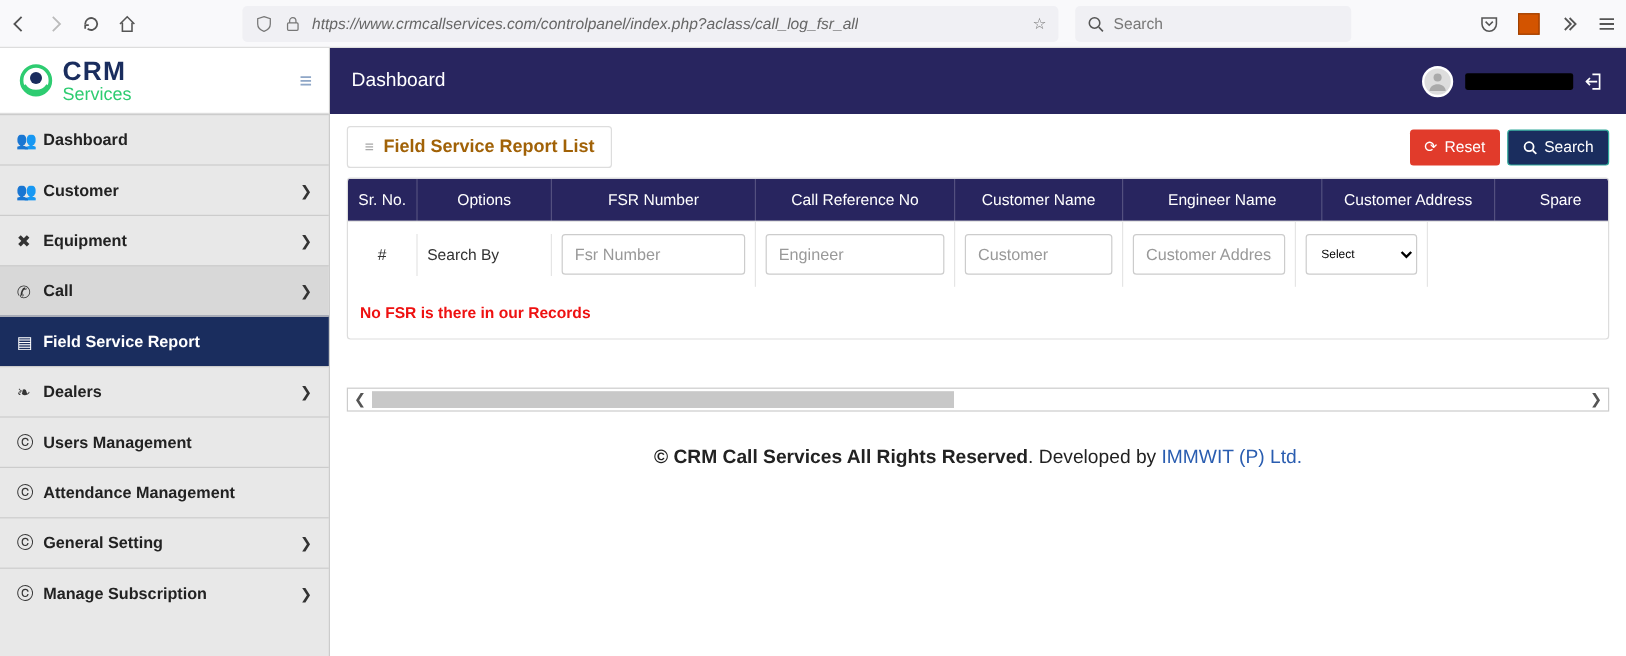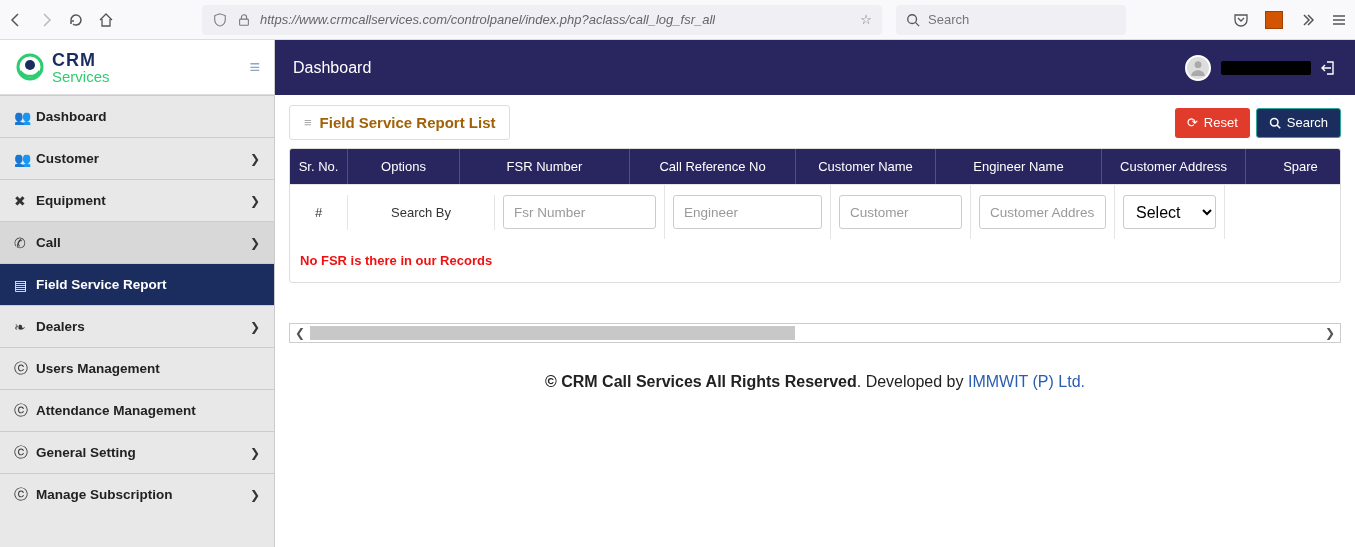--- a/index.html
+++ b/index.html
@@ -20,21 +20,21 @@
   .ext-icon { width:18px; height:18px; background:#d35400; border:1px solid #a04000; }
   
   
   .app { display: flex; width: 100%; }
   .sidebar { width: 275px; background: #e8e8e8; border-right: 1px solid #ccc; min-height: 507px; }
   .main { flex: 1; background: #fff; min-width:0; }
   
   .logo-area { height: 55px; background: #fff; display: flex; align-items: center; justify-content: space-between; padding: 0 14px; border-bottom:1px solid #ddd; }
   .logo { display:flex; align-items:center; gap:6px; }
   .logo-text { display:flex; flex-direction:column; line-height:1; }
-  .logo-top { font-weight:bold; color:#1a2d5e; font-size:18px; letter-spacing:1px; }
+  .logo-top { font-weight:bold; color:#1a2d5e; font-size:22px; letter-spacing:1px; }
   .logo-bottom { color:#2ecc71; font-size:15px; font-weight:500; }
   .hamburger { color:#8fa7c7; font-size:18px; }
   
   .nav-item { height: 42px; display:flex; align-items:center; padding: 0 14px; border-top:1px solid #ccc; cursor:pointer; position:relative; }
   .nav-item:first-child { border-top:none;}
   .nav-item .icon { width:22px; font-size:14px; color:#333; }
   .nav-item .label { font-weight:600; color:#222; font-size:13.5px; }
   .nav-item .chev { margin-left:auto; color:#333; font-size:12px; }
   .nav-item.active { background:#1a2d5e; }
   .nav-item.active .icon, .nav-item.active .label { color:#fff; }
@@ -57,21 +57,21 @@
   .btn-search { background:#1a2d5e; border:1px solid #2ea89a; }
   .btn-export { background:#1a2d5e; }
   
   .table-wrap { border:1px solid #ddd; border-radius:3px; overflow:hidden; }
   .thead { display:flex; background:#28255f; color:#fff; }
   .th { padding:10px 8px; text-align:center; border-right:1px solid #fff3; font-size:13px; }
   .trow { display:flex; border-top:1px solid #e5e5e5; align-items:center; }
   .td { padding:10px 8px; border-right:1px solid #e5e5e5; text-align:center; }
   .filter-input { width:100%; height:34px; border:1px solid #ccc; border-radius:3px; padding:0 10px; font-size:13.5px; color:#333; }
   .filter-input::placeholder { color:#999; }
-  .filter-select { width:100%; height:34px; border:1px solid #ccc; border-radius:3px; padding:0 8px; font-size:16px; background:#fff; }
+  .filter-select { width:100%; height:34px; border:1px solid #ccc; border-radius:3px; padding:0 8px; font-size:10px; background:#fff; }
   
   .c-sr { width:58px; flex:0 0 58px; }
   .c-opt { width:112px; flex:0 0 112px; }
   .c-fsr { width:170px; flex:0 0 170px; }
   .c-ref { width:166px; flex:0 0 166px; }
   .c-eng { width:166px; flex:0 0 166px; }
   .c-cust { width:140px; flex:0 0 140px; }
   .c-addr { width:144px; flex:0 0 144px; }
   .c-spare { width:110px; flex:0 0 110px; }
   
@@ -273,21 +273,21 @@
           <div class="th c-opt">Options</div>
           <div class="th c-fsr">FSR Number</div>
           <div class="th c-ref">Call Reference No</div>
           <div class="th c-cust">Customer Name</div>
           <div class="th c-eng">Engineer Name</div>
           <div class="th c-addr">Customer Address</div>
           <div class="th c-spare">Spare</div>
         </div>
         <div class="trow">
           <div class="td c-sr">#</div>
-          <div class="td c-opt" style="text-align:left;margin-left:35px;">Search By</div>
+          <div class="td c-opt" style="text-align:left;">Search By</div>
           <div class="td c-fsr"><input class="filter-input" placeholder="Fsr Number" style=""></div>
           <div class="td c-eng"><input class="filter-input" placeholder="Engineer" style=""></div>
           <div class="td c-cust"><input class="filter-input" placeholder="Customer" style=""></div>
           <div class="td c-addr"><input class="filter-input" placeholder="Customer Address" style=""></div>
           <div class="td c-spare"><select class="filter-select"><option>Select</option></select></div>
         </div>
         <div class="no-records">No FSR is there in our Records</div>
       </div>
     </div>
 

